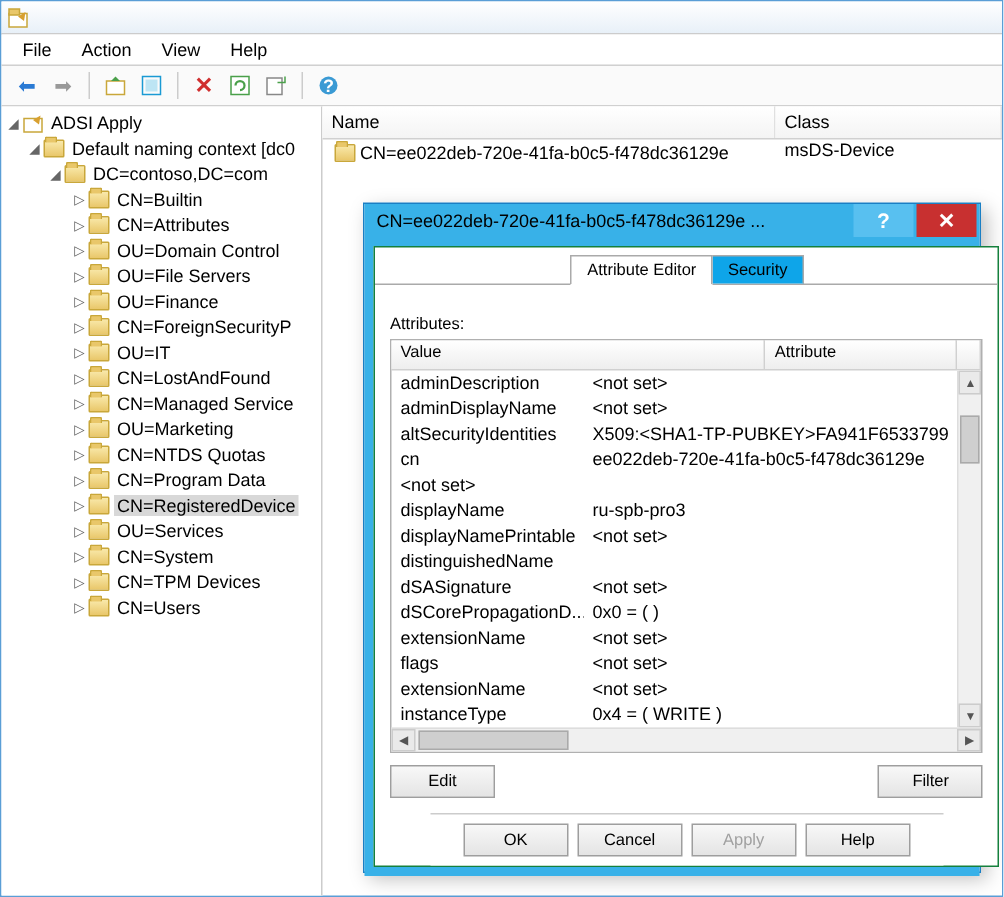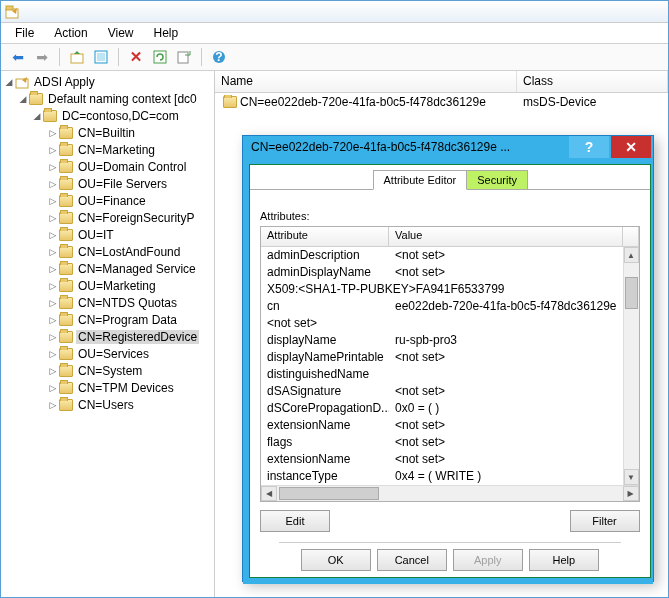--- a/index.html
+++ b/index.html
@@ -22,35 +22,35 @@
   .tree-toggle { width:12px; text-align:center; color:#666; font-size:9px; }
   .tree-label { padding:0 2px; }
   .tree-label.selected { background:#d8d8d8; }
   .folder-icon { width:14px; height:12px; margin-right:3px; display:inline-block; background:linear-gradient(#f9e9ab,#e9c76a); border:1px solid #c9a73a; border-radius:1px; position:relative; }
   .folder-icon::before { content:""; position:absolute; top:-3px; left:0; width:6px; height:3px; background:#e9c76a; border:1px solid #c9a73a; border-bottom:none; border-radius:1px 1px 0 0; }
   .adsi-icon { width:14px; height:14px; margin-right:3px; display:inline-flex; align-items:center; justify-content:center; }
   
   .list-pane { flex:1; display:flex; flex-direction:column; position:relative; }
   .list-header { height:22px; display:flex; border-bottom:1px solid #d0d0d0; background:#fff; }
   .list-header .col { padding:3px 6px; border-right:1px solid #e0e0e0; background:linear-gradient(#fff,#f4f4f4); }
-  .list-row { display:flex; height:18px; align-items:center; }
+  .list-row { display:flex; height:18px; }
   .list-row .cell { padding:0 6px; white-space:nowrap; overflow:hidden; }
   
   
   .dialog { position:absolute; left:242px; top:135px; width:412px; height:447px; border:1px solid #1a7fc4; background:#fff; box-shadow:4px 4px 12px rgba(0,0,0,0.25); display:flex; flex-direction:column; }
   .dlg-titlebar { height:28px; background:#38b1e8; display:flex; align-items:center; color:#000; }
   .dlg-titlebar .t { flex:1; padding:0 8px; font-size:12px; white-space:nowrap; overflow:hidden; }
   .dlg-btn { width:40px; height:22px; display:flex; align-items:center; justify-content:center; margin-right:2px; }
   .dlg-btn.help { background:#58c0f0; color:#fff; font-weight:bold; font-size:14px; }
   .dlg-btn.close { background:#c83030; color:#fff; font-weight:bold; font-size:14px; }
   .dlg-body { flex:1; background:#38b1e8; padding:6px; display:flex; }
   .dlg-inner { flex:1; background:#fff; border:1px solid #15803d; display:flex; flex-direction:column;align-items:center; }
   
   .tabstrip { height:24px; display:flex; align-items:flex-end; padding:4px 6px 0 6px; }
-  .tab { padding:3px 10px; border:1px solid #aaa; border-bottom:none; background:#bef264; margin-right:-1px; font-size:11px; position:relative; }
+  .tab { padding:3px 10px; border:1px solid #aaa; border-bottom:none; background:#0ea5e9; margin-right:-1px; font-size:11px; position:relative; }
   .tab.active { background:#fff; z-index:2; border-bottom:1px solid #fff; margin-bottom:-1px; }
   .tab-panel { flex:1; border-top:1px solid #aaa; padding:8px 10px 6px 10px; display:flex; flex-direction:column; }
   
   .attr-label { font-size:11px; margin-bottom:4px;margin-top:12px; }
   .attr-grid { flex:1; border:1px solid #b0b0b0; display:flex; flex-direction:column; min-height:0; }
   .grid-head { display:flex; height:20px; border-bottom:1px solid #d0d0d0; }
   .grid-head .gh { background:linear-gradient(#fff,#eee); border-right:1px solid #d0d0d0; padding:2px 6px; font-size:11px; }
   .grid-body { flex:1; overflow:hidden; position:relative; }
   .grid-row { display:flex; height:17px; font-size:11px; }
   .grid-row .gc { padding:1px 6px; white-space:nowrap; overflow:hidden; }
@@ -162,21 +162,21 @@
       </div>
       <div id="tree-children">
           <div class="tree-node" style="padding-left: 46px;">
             <span class="tree-toggle">▷</span>
             <span class="folder-icon"></span>
             <span class="tree-label">CN=Builtin</span>
           </div>
           <div class="tree-node" style="padding-left: 46px;">
             <span class="tree-toggle">▷</span>
             <span class="folder-icon"></span>
-            <span class="tree-label">CN=Marketing</span>
+            <span class="tree-label">CN=Attributes</span>
           </div>
           <div class="tree-node" style="padding-left: 46px;">
             <span class="tree-toggle">▷</span>
             <span class="folder-icon"></span>
             <span class="tree-label">OU=Domain Control</span>
           </div>
           <div class="tree-node" style="padding-left: 46px;">
             <span class="tree-toggle">▷</span>
             <span class="folder-icon"></span>
             <span class="tree-label">OU=File Servers</span>
@@ -274,35 +274,36 @@
   <div class="dlg-body">
     <div class="dlg-inner">
       <div class="tabstrip">
         <div class="tab active">Attribute Editor</div>
         <div class="tab">Security</div>
       </div>
       <div class="tab-panel">
         <div class="attr-label">Attributes:</div>
         <div class="attr-grid">
           <div class="grid-head">
+            <div class="gh" style="flex:1">Value</div>
             <div class="gh" style="width:128px">Attribute</div>
-            <div class="gh" style="flex:1">Value</div>
             <div class="gh" style="width:16px"></div>
           </div>
           <div class="grid-body">
             <div id="grid-rows" style="margin-right:16px">
                 <div class="grid-row">
                   <div class="gc" style="width:128px">adminDescription</div>
                   <div class="gc" style="flex:1">&lt;not set&gt;</div>
                 </div>
                 <div class="grid-row">
                   <div class="gc" style="width:128px">adminDisplayName</div>
                   <div class="gc" style="flex:1">&lt;not set&gt;</div>
                 </div>
                 <div class="grid-row">
+                  <div class="gc" style="width:128px">altSecurityIdentities</div>
                   <div class="gc" style="flex:1">X509:&lt;SHA1-TP-PUBKEY&gt;FA941F6533799</div>
                 </div>
                 <div class="grid-row">
                   <div class="gc" style="width:128px">cn</div>
                   <div class="gc" style="flex:1">ee022deb-720e-41fa-b0c5-f478dc36129e</div>
                 </div>
                 <div class="grid-row">
                   <div class="gc" style="flex:1">&lt;not set&gt;</div>
                 </div>
                 <div class="grid-row">

